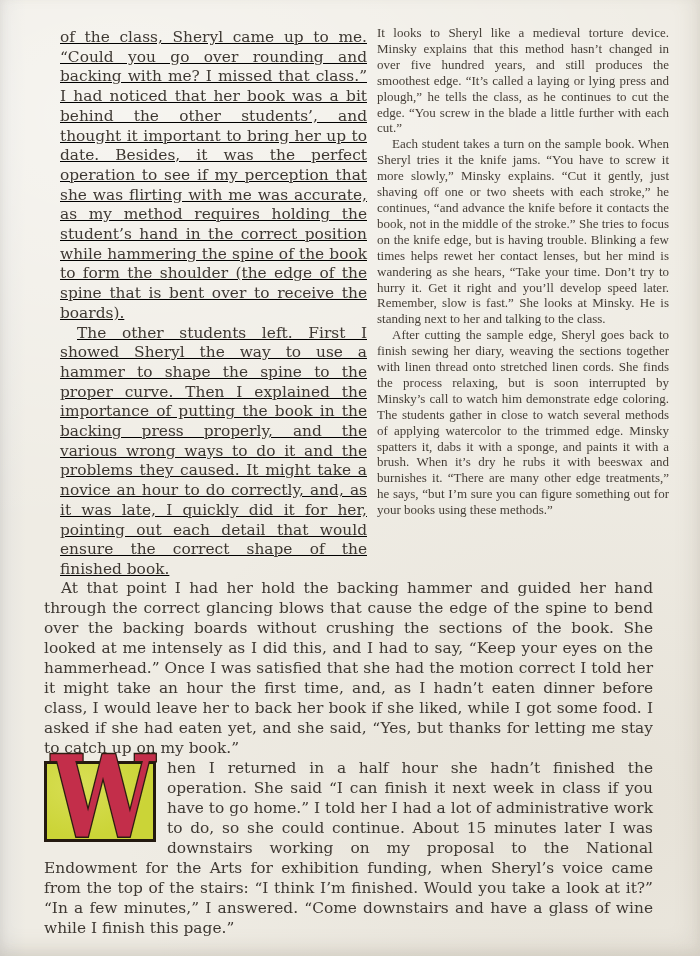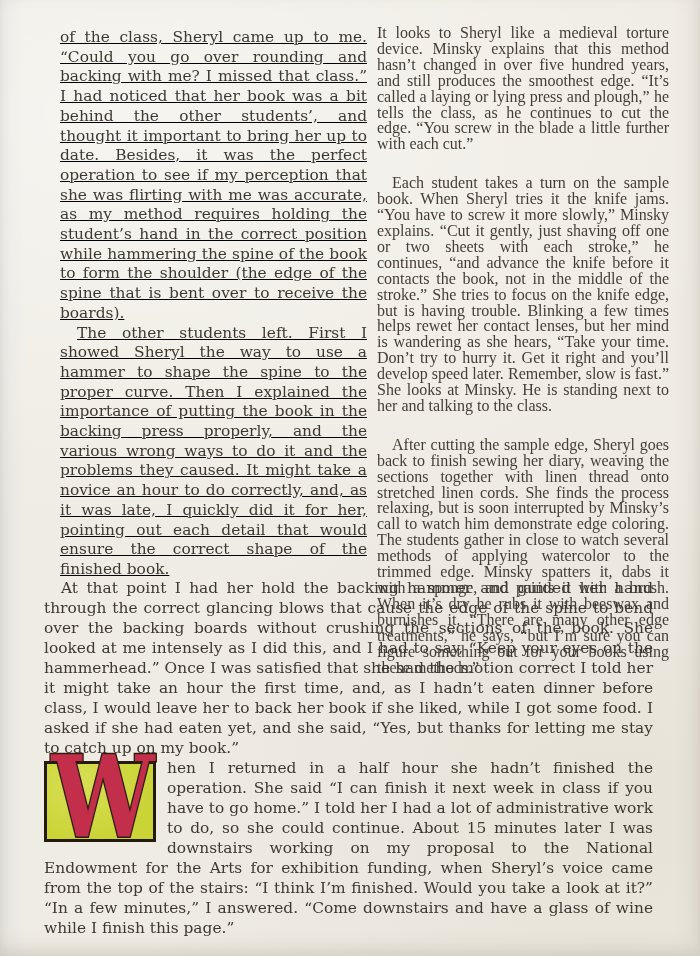--- a/index.html
+++ b/index.html
@@ -39,26 +39,26 @@
   }
   p.serif-lg {
     font-family:"DejaVu Serif", serif;
     font-size:15.4px; line-height:19.7px;
     color:var(--ink);
     text-align:justify;
   }
   .full-width p.serif-lg { line-height:20px; }
   p.serif-sm {
     font-family:"Liberation Serif", serif;
-    font-size:16px; line-height:15.9px;
+    font-size:13px; line-height:15.9px;
     color:var(--ink-right);
     text-align:justify;
   }
   p.indent { text-indent:17px; }
-  p.indent-sm { text-indent:15px;margin-top:23px; }
+  p.indent-sm { text-indent:15px; }
 
   .dropcap {
     float:left;
     width:112px; height:81px;
     margin:3px 11px 6px 0;
     background: radial-gradient(90px 70px at 32% 28%, var(--dropcap-bg-light), var(--dropcap-bg) 75%);
     border:3px solid var(--dropcap-border);
     position:relative;
   }
   .dropcap svg {

